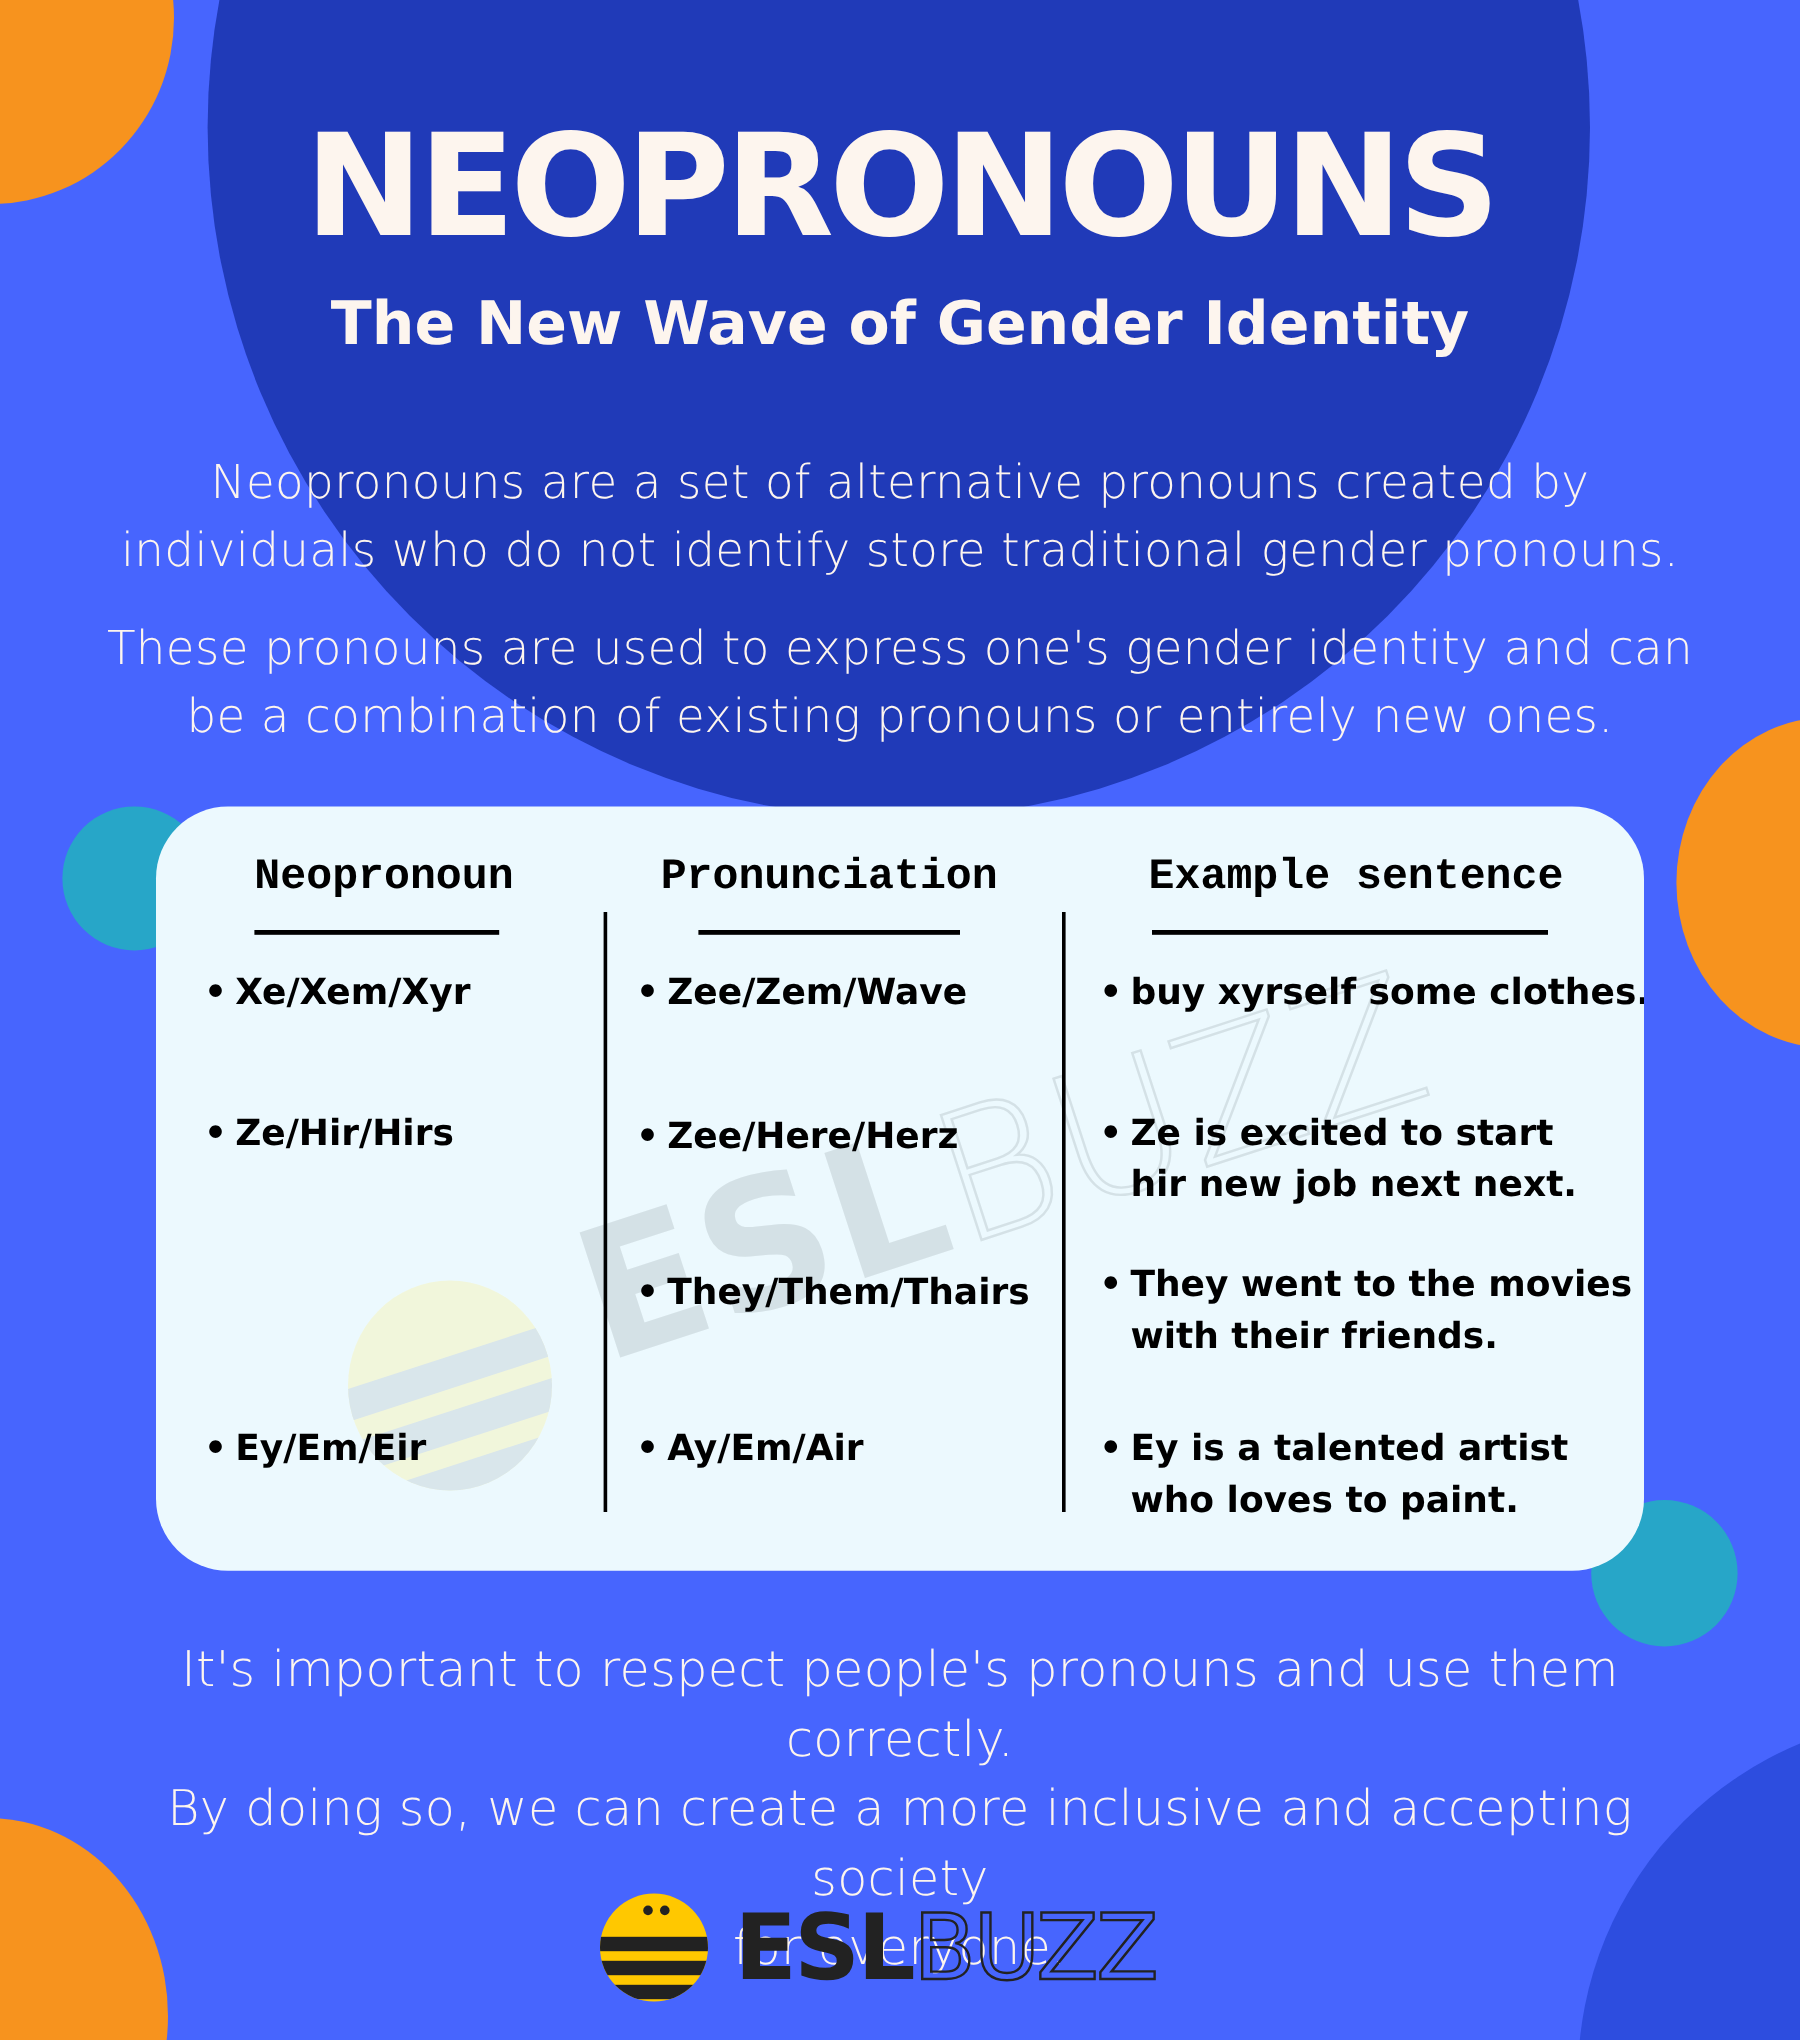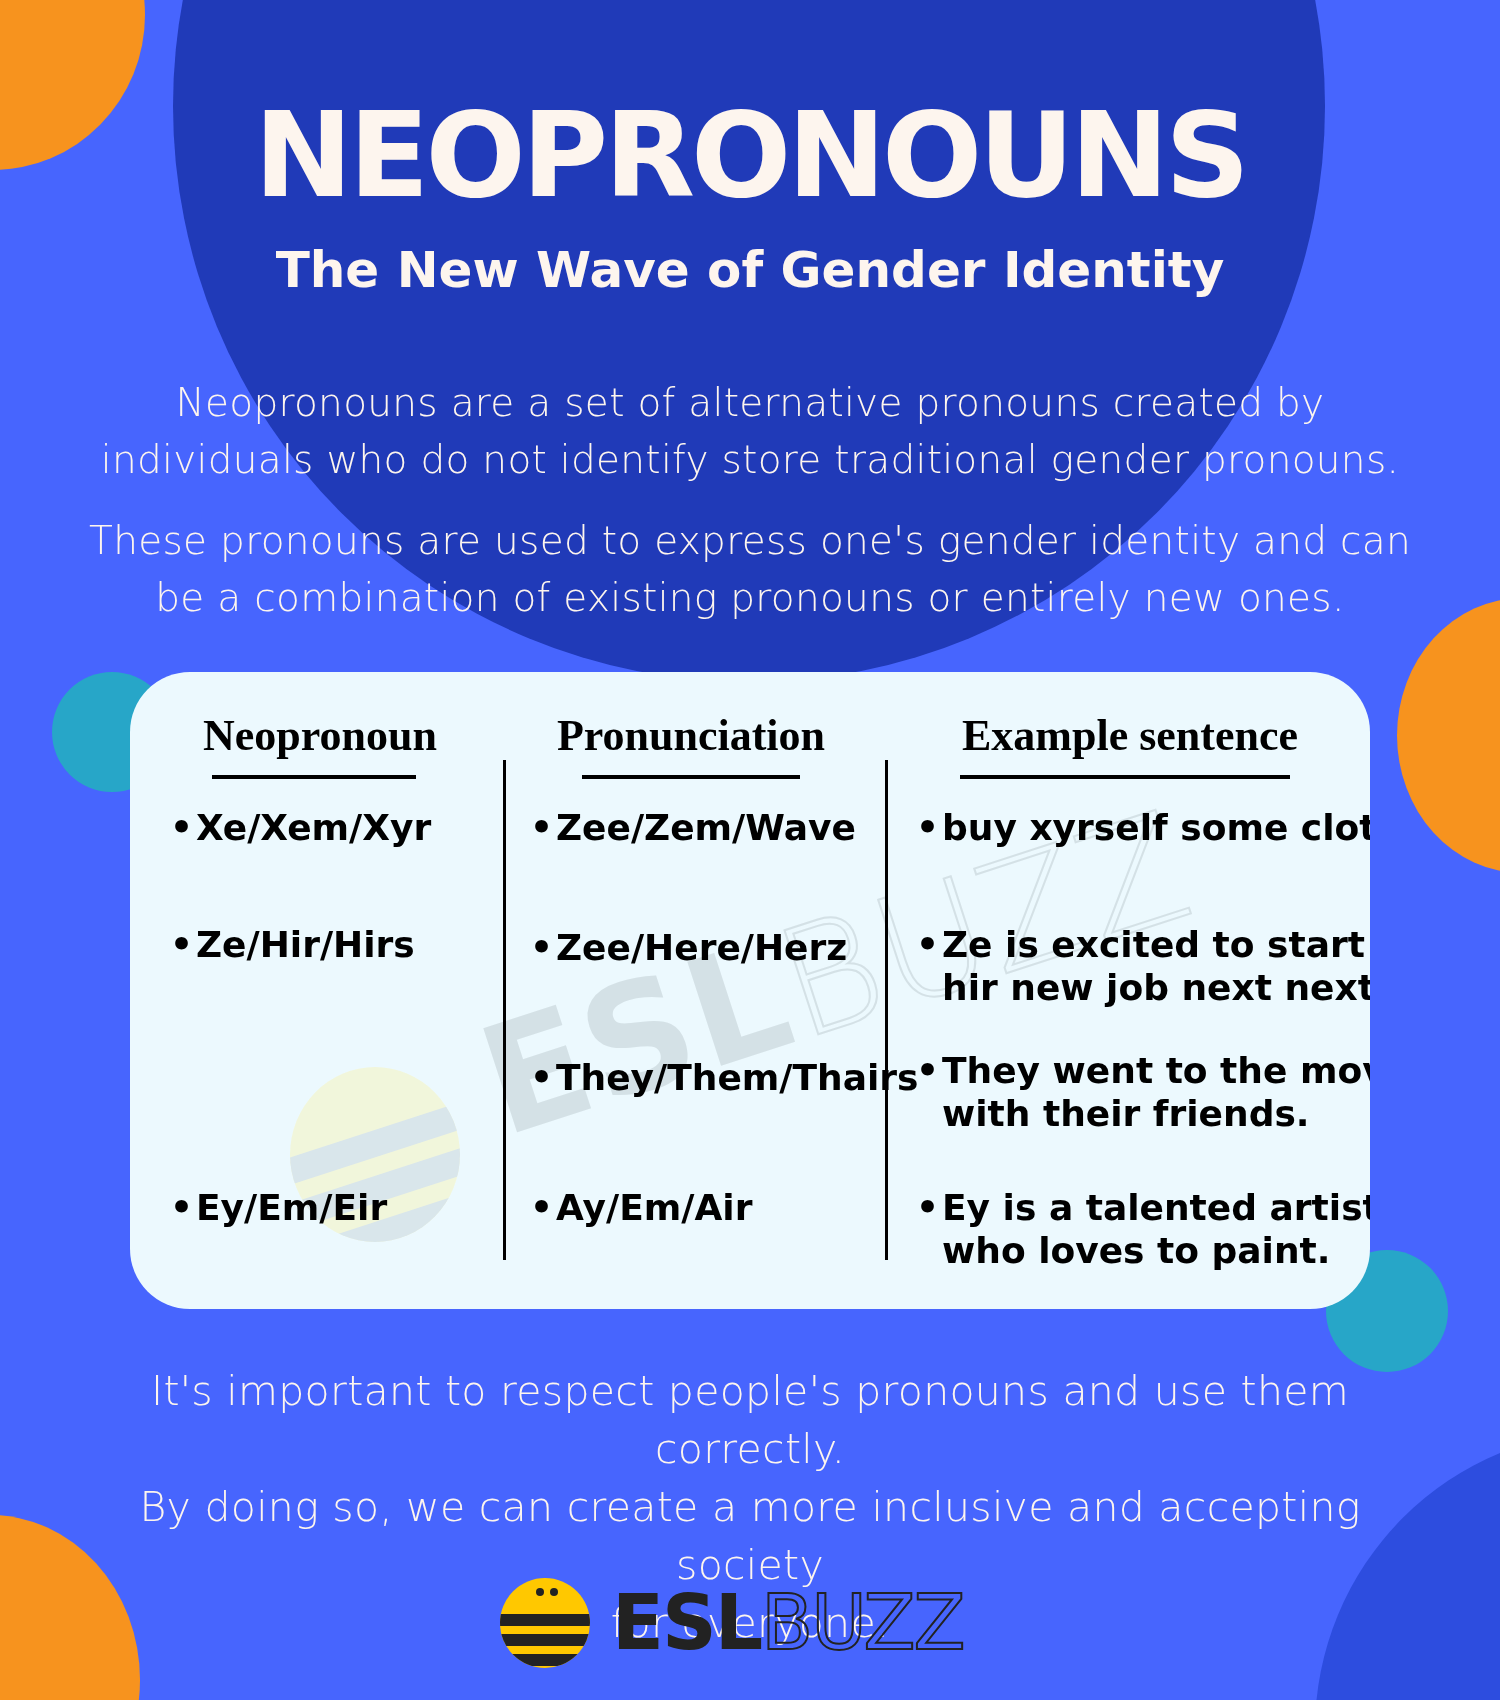--- a/index.html
+++ b/index.html
@@ -53,28 +53,28 @@
   .wm-text {
     position: absolute; left: 340px; top: 215px;
     font-family: "DejaVu Sans", sans-serif; font-weight: 900; font-size: 150px;
     color: #d4e1e6; transform: rotate(-18deg); letter-spacing: 2px; white-space: nowrap;
   }
   .wm-text .outline { color: transparent; -webkit-text-stroke: 2px #d4e1e6; font-weight: 300; }
 
   .col { position: absolute; top: 0; height: 100%; }
   .col-h {
     position: absolute; top: 38px; left: 0; width: 100%; text-align: center;
-    font-family: Liberation Serif, serif; font-weight: bold; font-size: 44px; color: #000;
+    font-family: Liberation Mono, monospace; font-weight: bold; font-size: 36px; color: #000;
   }
   .col-rule { position: absolute; top: 103px; height: 4px; background: #000; }
   .divider { position: absolute; top: 88px; width: 3px; height: 500px; background: #000; }
 
   .item {
     position: absolute; font-family: "DejaVu Sans", sans-serif; font-weight: bold;
-    font-size: 36px; line-height: 43px; color: #000; white-space: nowrap;
+    font-size: 30px; line-height: 43px; color: #000; white-space: nowrap;
     padding-left: 26px;
   }
   .item::before { content: "•"; position: absolute; left: 0; top: 0; }
 
   .logo { position: absolute; left: 500px; top: 1578px; height: 90px; width: 470px; }
   .bee {
     position: absolute; left: 0; top: 0; width: 90px; height: 90px; border-radius: 50%;
     background: #ffc800; overflow: hidden;
   }
   .bee .eye { position: absolute; top: 10px; width: 8px; height: 8px; border-radius: 50%; background: #222; }

